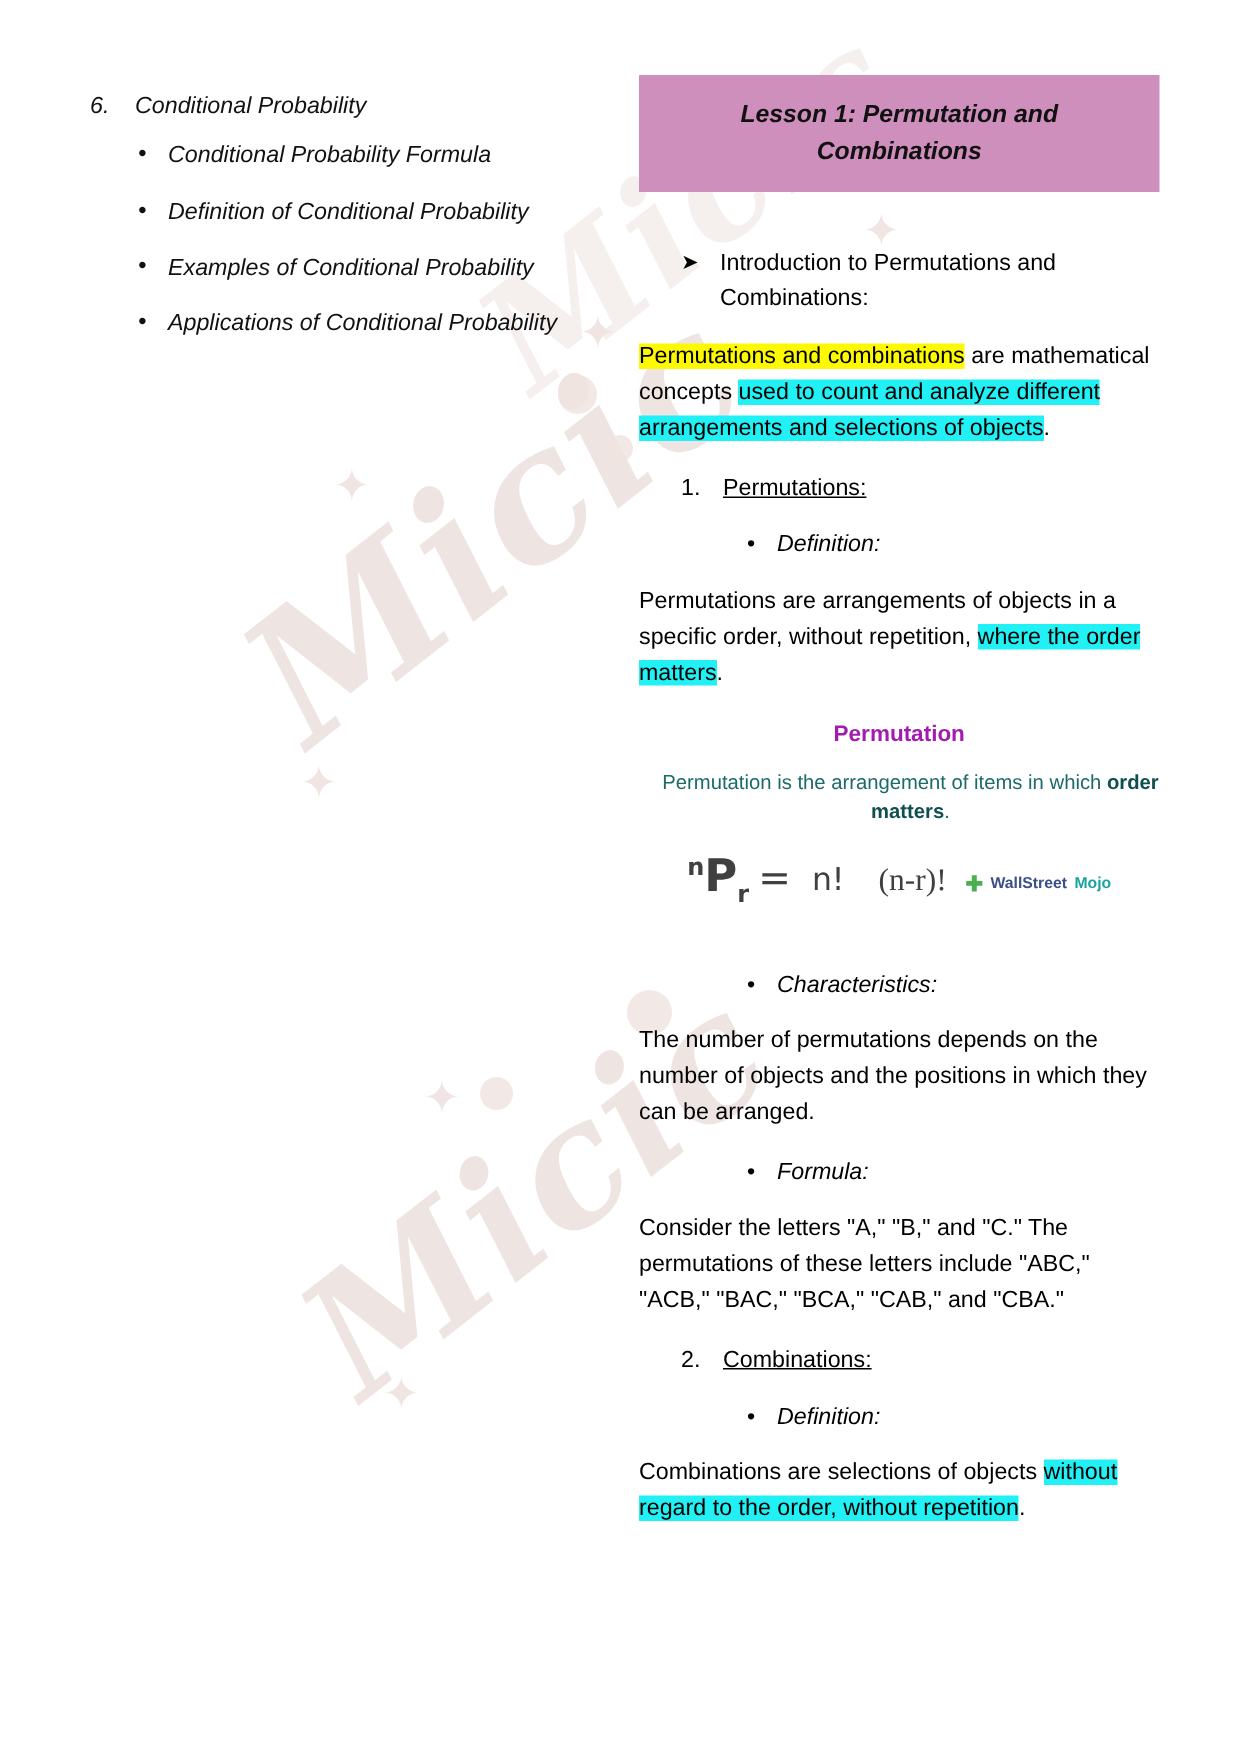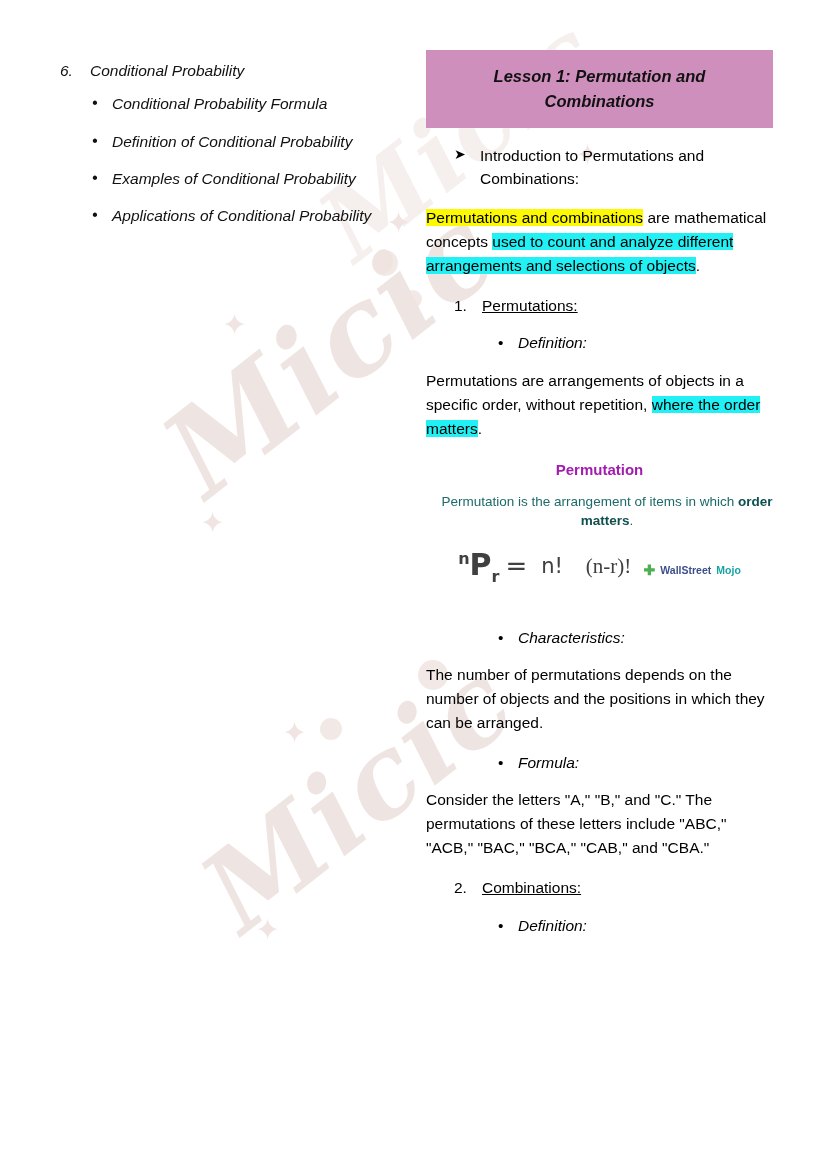--- a/index.html
+++ b/index.html
@@ -111,21 +111,21 @@
   
   .lesson-banner {
     background: #cf8fbd;
     color: #111;
     text-align: center;
     font-weight: 700;
     font-style: italic;
     font-size: 16.5px;
     line-height: 1.5;
     padding: 14px 28px;
-    margin-bottom: 16px;
+    margin-bottom: 36px;
   }
 
   .intro-row {
     display: flex;
     gap: 14px;
     padding-left: 28px;
     margin-bottom: 16px;
     font-size: 15.5px;
     line-height: 1.5;
   }
@@ -334,15 +334,18 @@
     <div class="num-row">
       <span class="n">2.</span>
       <span class="t">Combinations:</span>
     </div>
 
     <div class="sub-bullet">
       <span class="dot">•</span>
       <span>Definition:</span>
     </div>
 
+    <p class="body">
+      <span>Combinations are selections of objects </span><span class="hl-cyan">without regard to the order, without repetition</span><span>.</span>
+    </p>
 
   </div>
 </div>
 
 </body></html>

